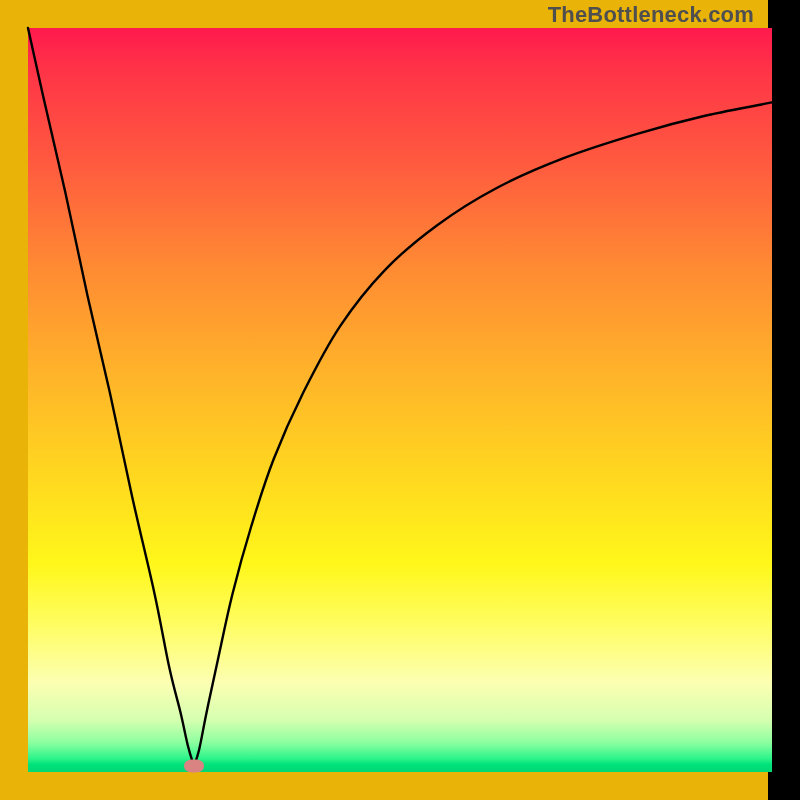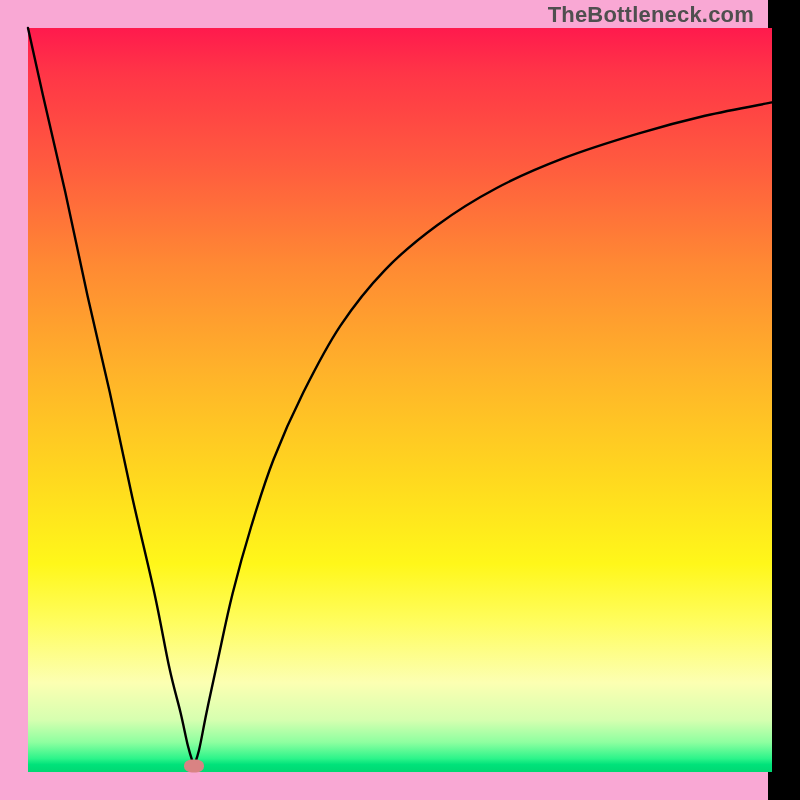--- a/index.html
+++ b/index.html
@@ -8,21 +8,21 @@
     width: 800px;
     height: 800px;
     background: #000;
     overflow: hidden;
     font-family: Arial, Helvetica, sans-serif;
   }
   .frame {
     position: relative;
     width: 768px;
     height: 800px;
-    background: #f9a8d4;
+    background: #eab308;
   }
   .watermark {
     position: absolute;
     top: 2px;
     right: 14px;
     color: #4f4f4f;
     font-size: 22px;
     font-weight: 600;
     letter-spacing: 0.2px;
     user-select: none;

